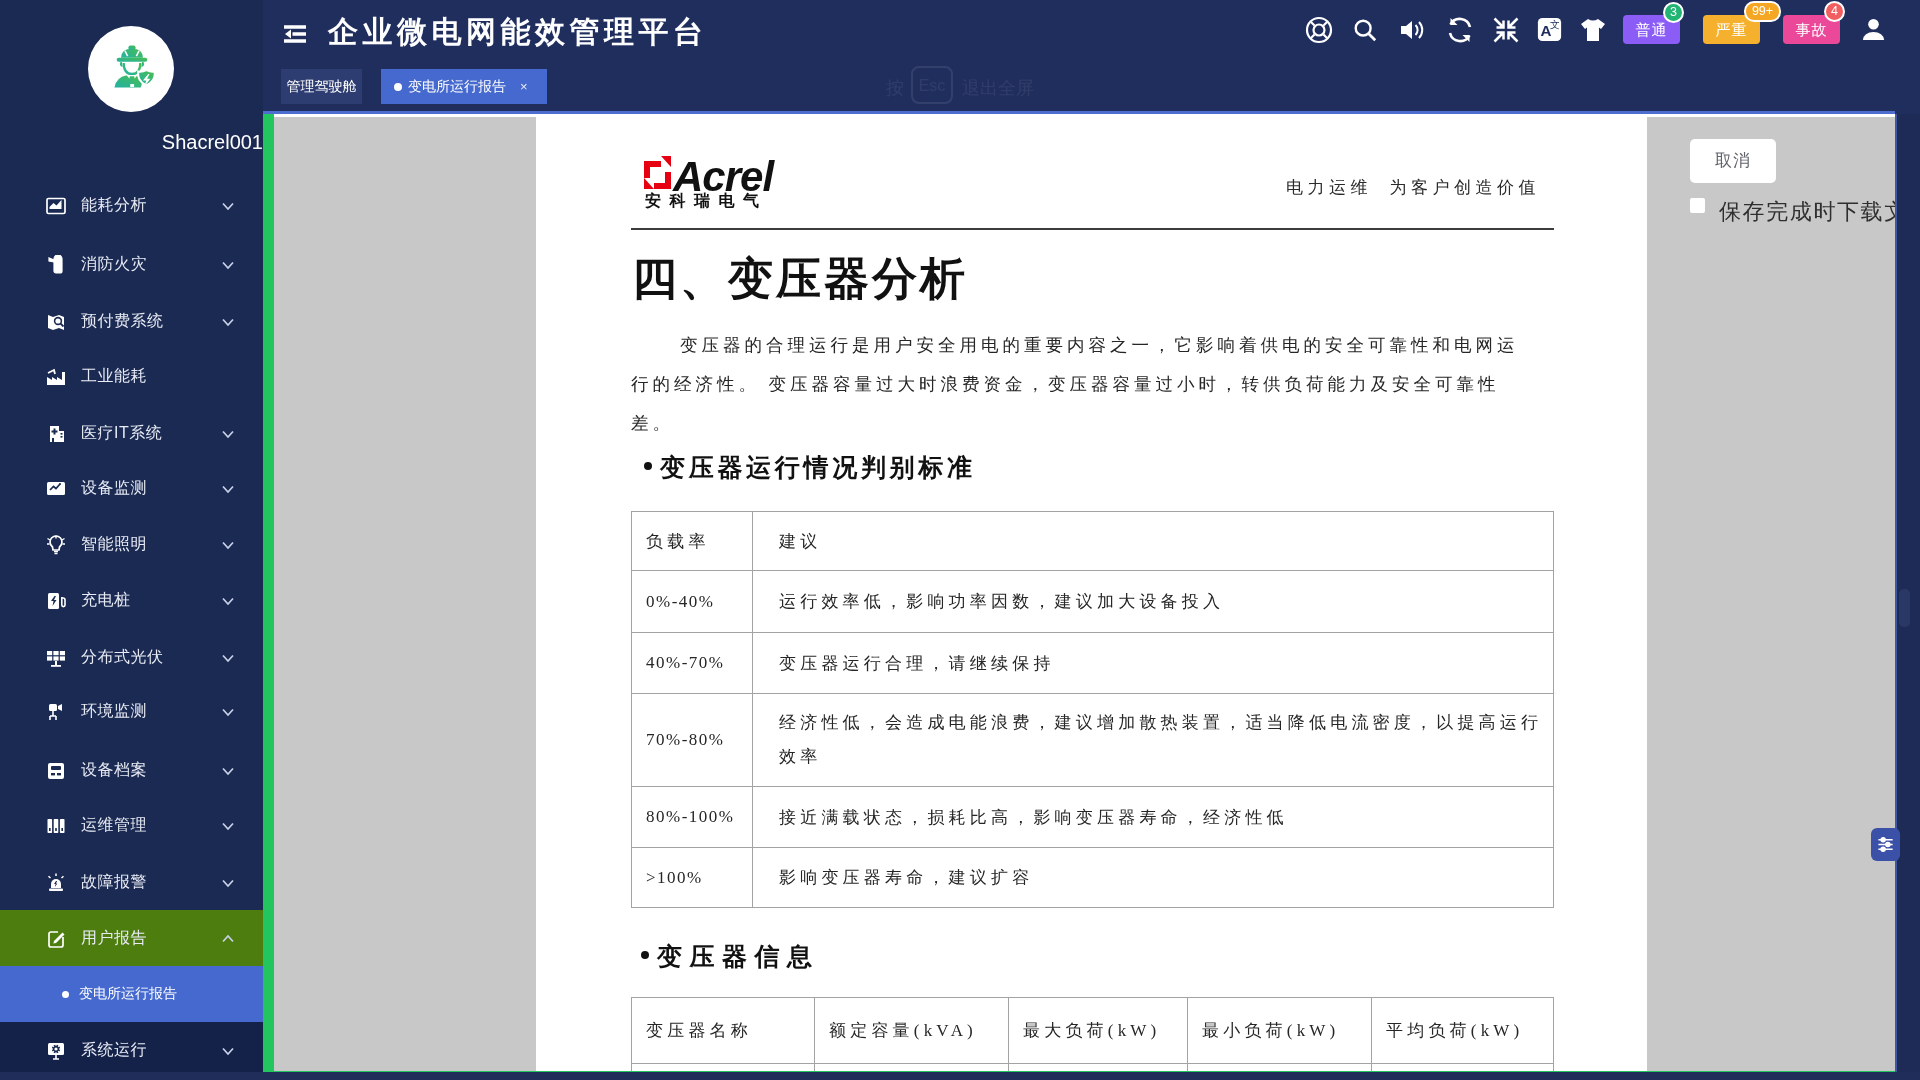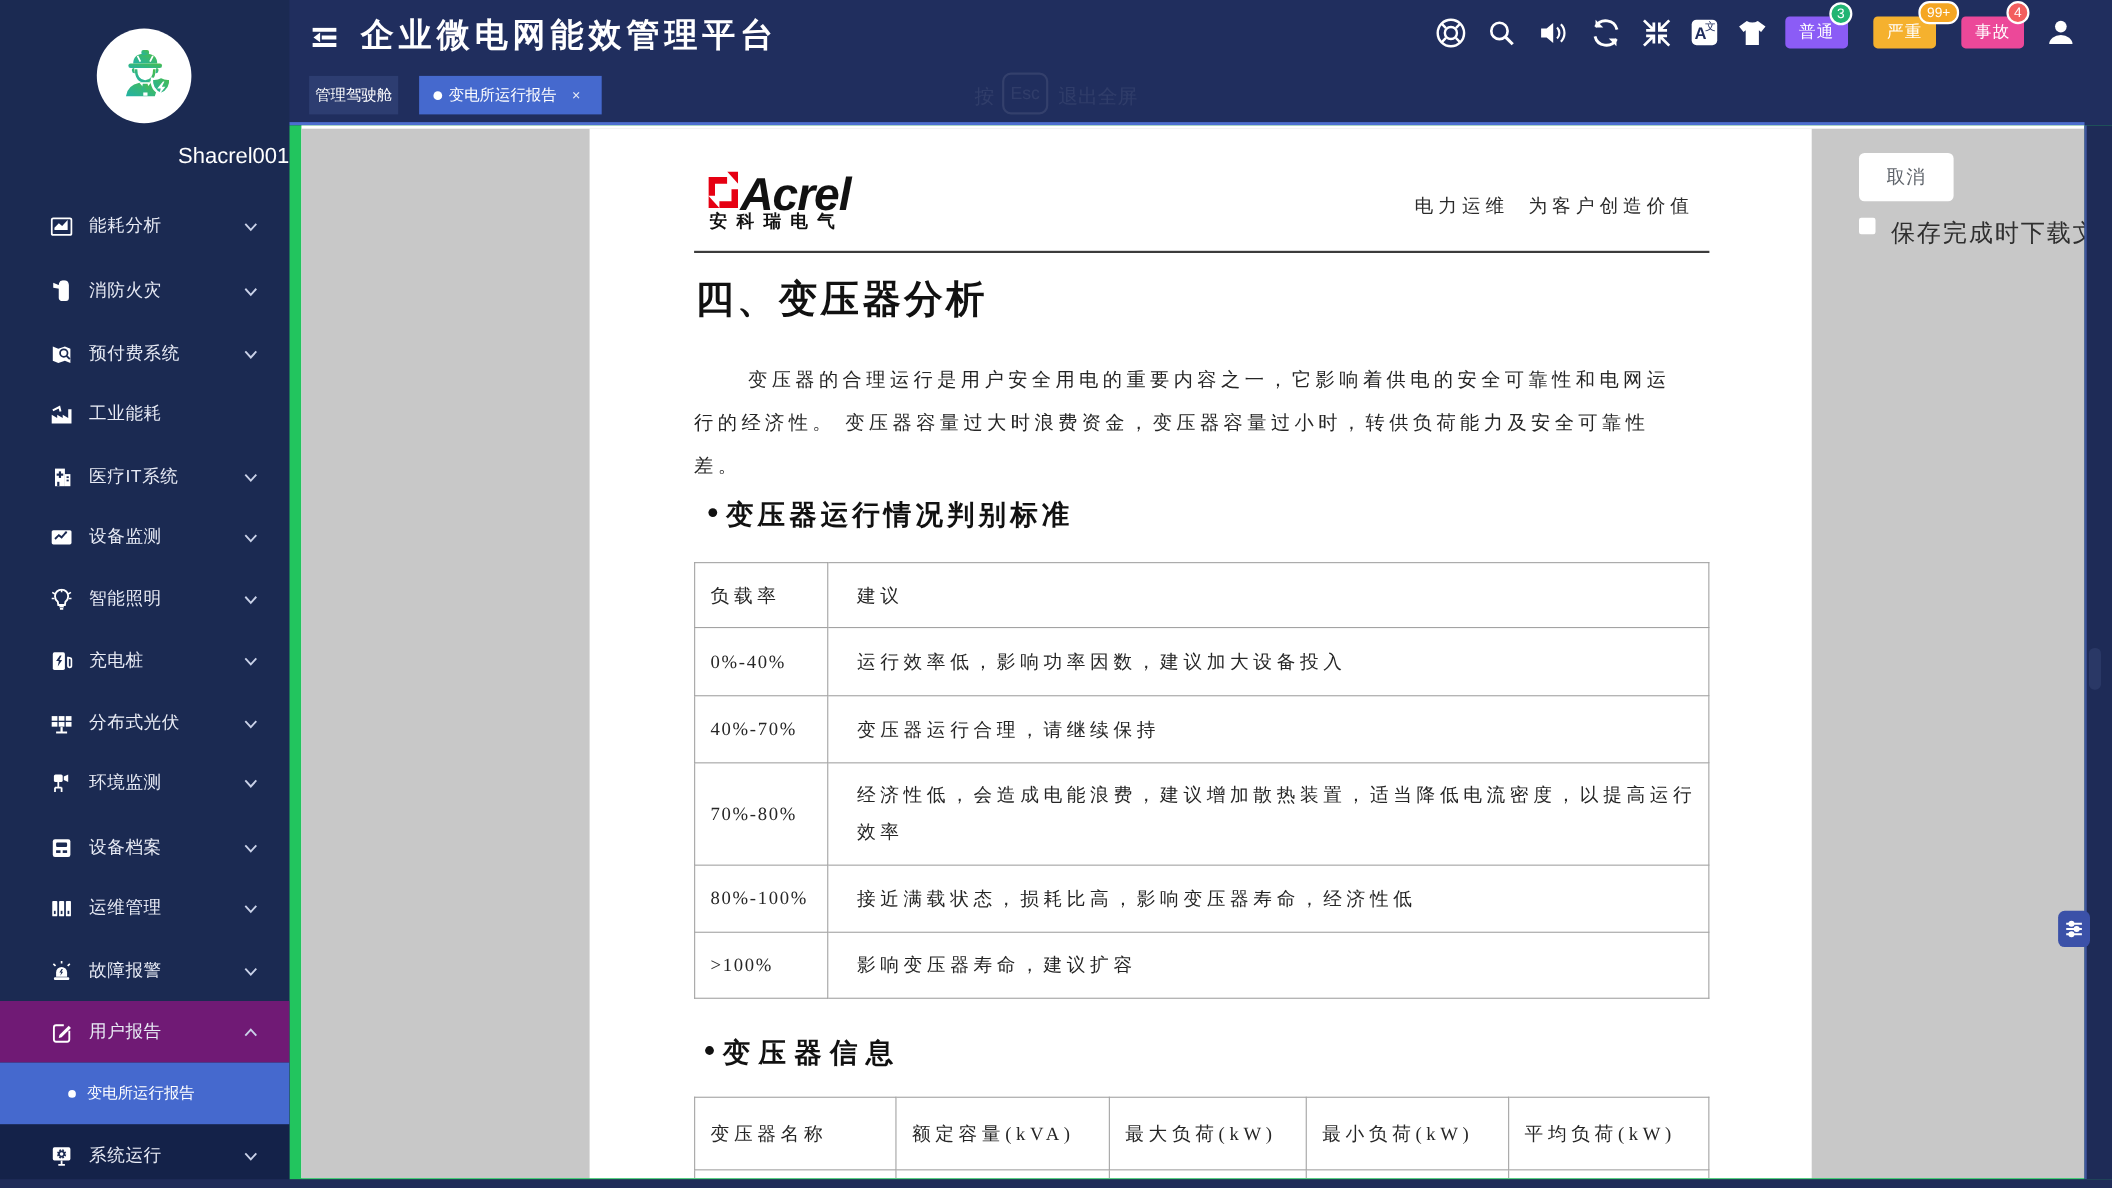--- a/index.html
+++ b/index.html
@@ -6,21 +6,21 @@
 html,body{width:1920px;height:1080px;overflow:hidden}
 body{font-family:"Liberation Sans",sans-serif;background:#202e5e;position:relative}
 
 #sidebar{position:absolute;left:0;top:0;width:263px;height:1080px;background:#1b2a52;z-index:5}
 #avatar{position:absolute;left:88px;top:26px;width:86px;height:86px;border-radius:50%;background:#fff}
 #uname{position:absolute;left:0;top:131px;width:263px;text-align:right;color:#fff;font-size:20px}
 .mi{position:absolute;left:0;width:263px;height:56px;color:#e8ebf5;font-size:16px}
 .mi .ic{position:absolute;left:46px;top:19px;width:20px;height:20px}
 .mi .tx{position:absolute;left:81px;top:18px;letter-spacing:0.5px}
 .mi .ch{position:absolute;left:221px;top:22px;width:14px;height:14px}
-#mi-report{background:#701a75}
+#mi-report{background:#4d7c0f}
 #subwrap{position:absolute;left:0;top:966px;width:263px;height:114px;background:#142249}
 #subsel{position:absolute;left:0;top:0px;width:263px;height:56px;background:#4569ce;color:#fff;font-size:14px}
 #subsel .dot{position:absolute;left:62px;top:25px;width:7px;height:7px;border-radius:50%;background:#fff}
 #subsel .tx{position:absolute;left:79px;top:19px}
 
 #hamb{position:absolute;left:284px;top:25px;width:22px;height:18px}
 #title{position:absolute;left:328px;top:12px;color:#fff;font-size:30px;font-weight:600;letter-spacing:4.5px}
 .hic{position:absolute;top:16px;width:28px;height:28px}
 .pill{position:absolute;top:15px;width:57px;height:29px;border-radius:4px;color:#fff;font-size:15px;text-align:center;line-height:29px;letter-spacing:1px}
 .bdg{position:absolute;color:#fff;font-size:12.5px;text-align:center;border:2px solid #fff;border-radius:11px;line-height:17px;height:21px;z-index:3}
@@ -52,21 +52,21 @@
 #chkbox{position:absolute;left:0;top:1px;width:15px;height:15px;background:#fff;border-radius:2px}
 #chklab{position:absolute;left:29px;top:0;color:#2f2f2f;font-size:22px;letter-spacing:1.6px;white-space:nowrap}
 
 .doc{font-family:"Liberation Serif",serif;color:#1f1f1f}
 #docpage{overflow:hidden}
 #logo-red{position:absolute;left:108px;top:39px;width:27px;height:33px}
 #logo-acrel{position:absolute;left:137px;top:36px;font-family:"Liberation Sans",sans-serif;font-size:42px;font-weight:bold;font-style:italic;color:#111;letter-spacing:-1px}
 #logo-cn{position:absolute;left:109px;top:74px;font-family:"Liberation Sans",sans-serif;font-size:16px;font-weight:bold;color:#111;letter-spacing:8.5px}
 #slogan{position:absolute;left:434px;top:59px;width:570px;text-align:right;font-size:17px;letter-spacing:4.5px;color:#2b2b2b}
 #hrule{position:absolute;left:95px;top:111px;width:923px;height:2px;background:#3c3c3c}
-#h1{position:absolute;left:96px;top:132px;font-size:35px;font-weight:bold;letter-spacing:3px;color:#111}
+#h1{position:absolute;left:96px;top:132px;font-size:45px;font-weight:bold;letter-spacing:3px;color:#111}
 #pl1{left:144px;top:216px}
 #pl2{left:95px;top:255px}
 #pl3{left:95px;top:294px}
 #h2a{left:108px;top:334px}
 #h2b{left:105px;top:823px}
 #t1{left:95px;top:394px;width:923px}
 #t2{left:95px;top:880px;width:923px}
 table.t td.c1{padding-left:14px}
 table.t td .num{letter-spacing:1.5px}
 table.t td.c2{padding-left:26px}

